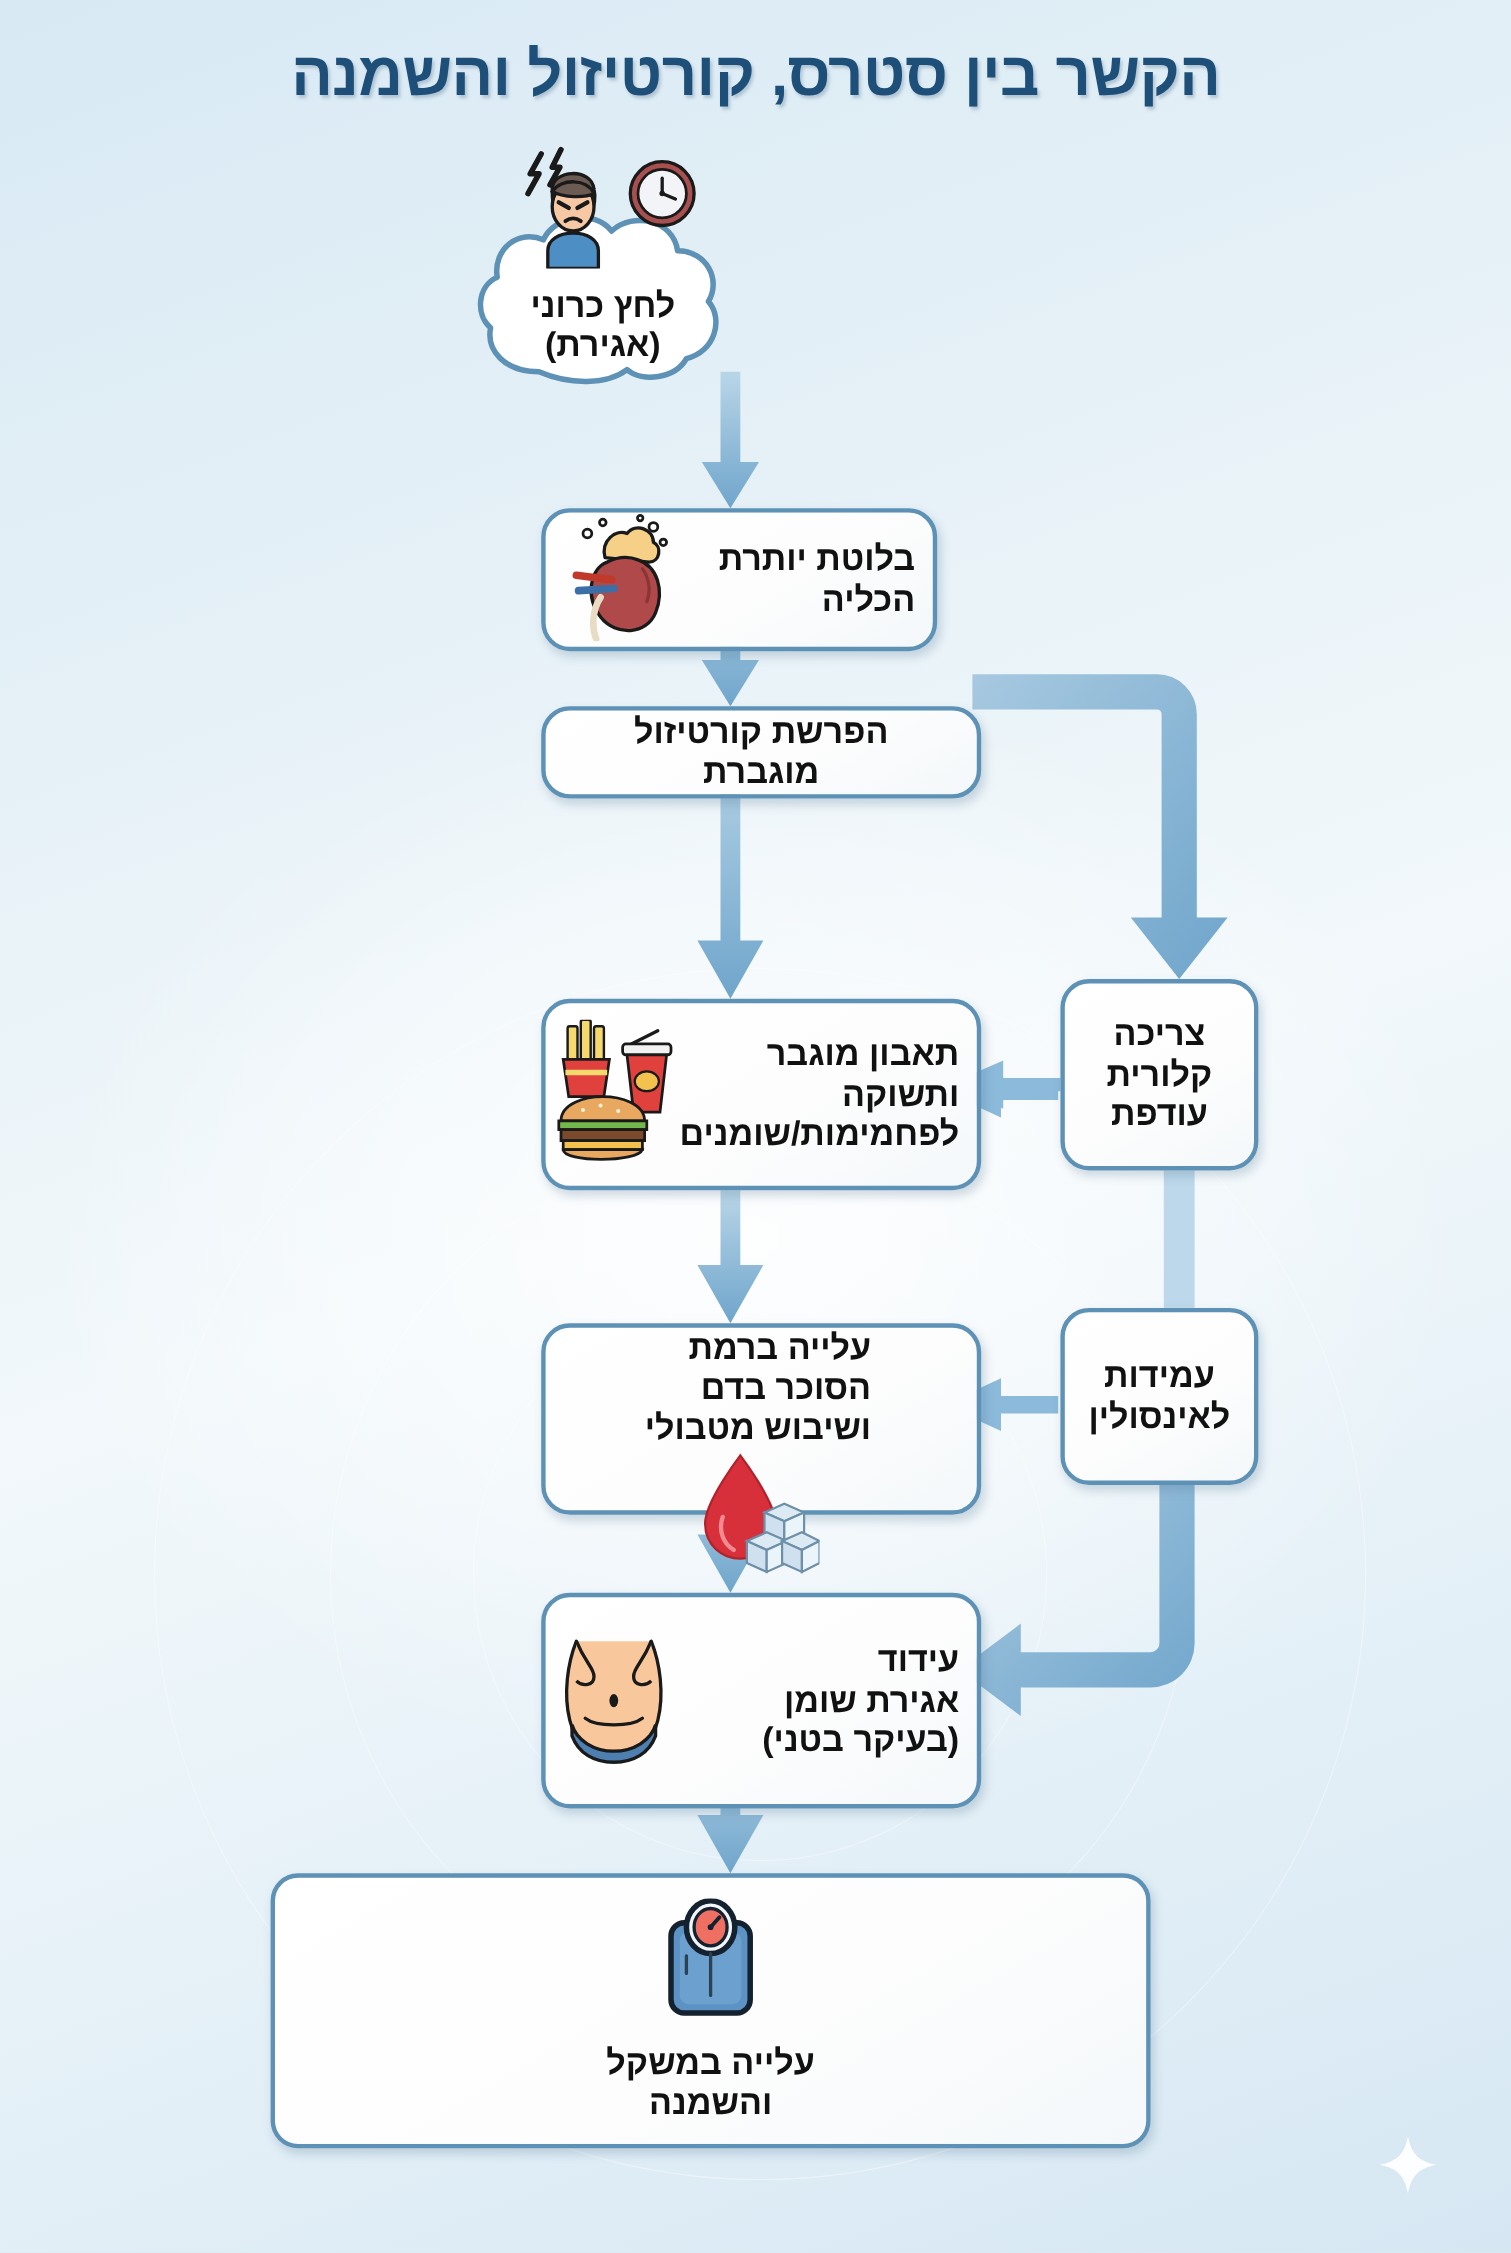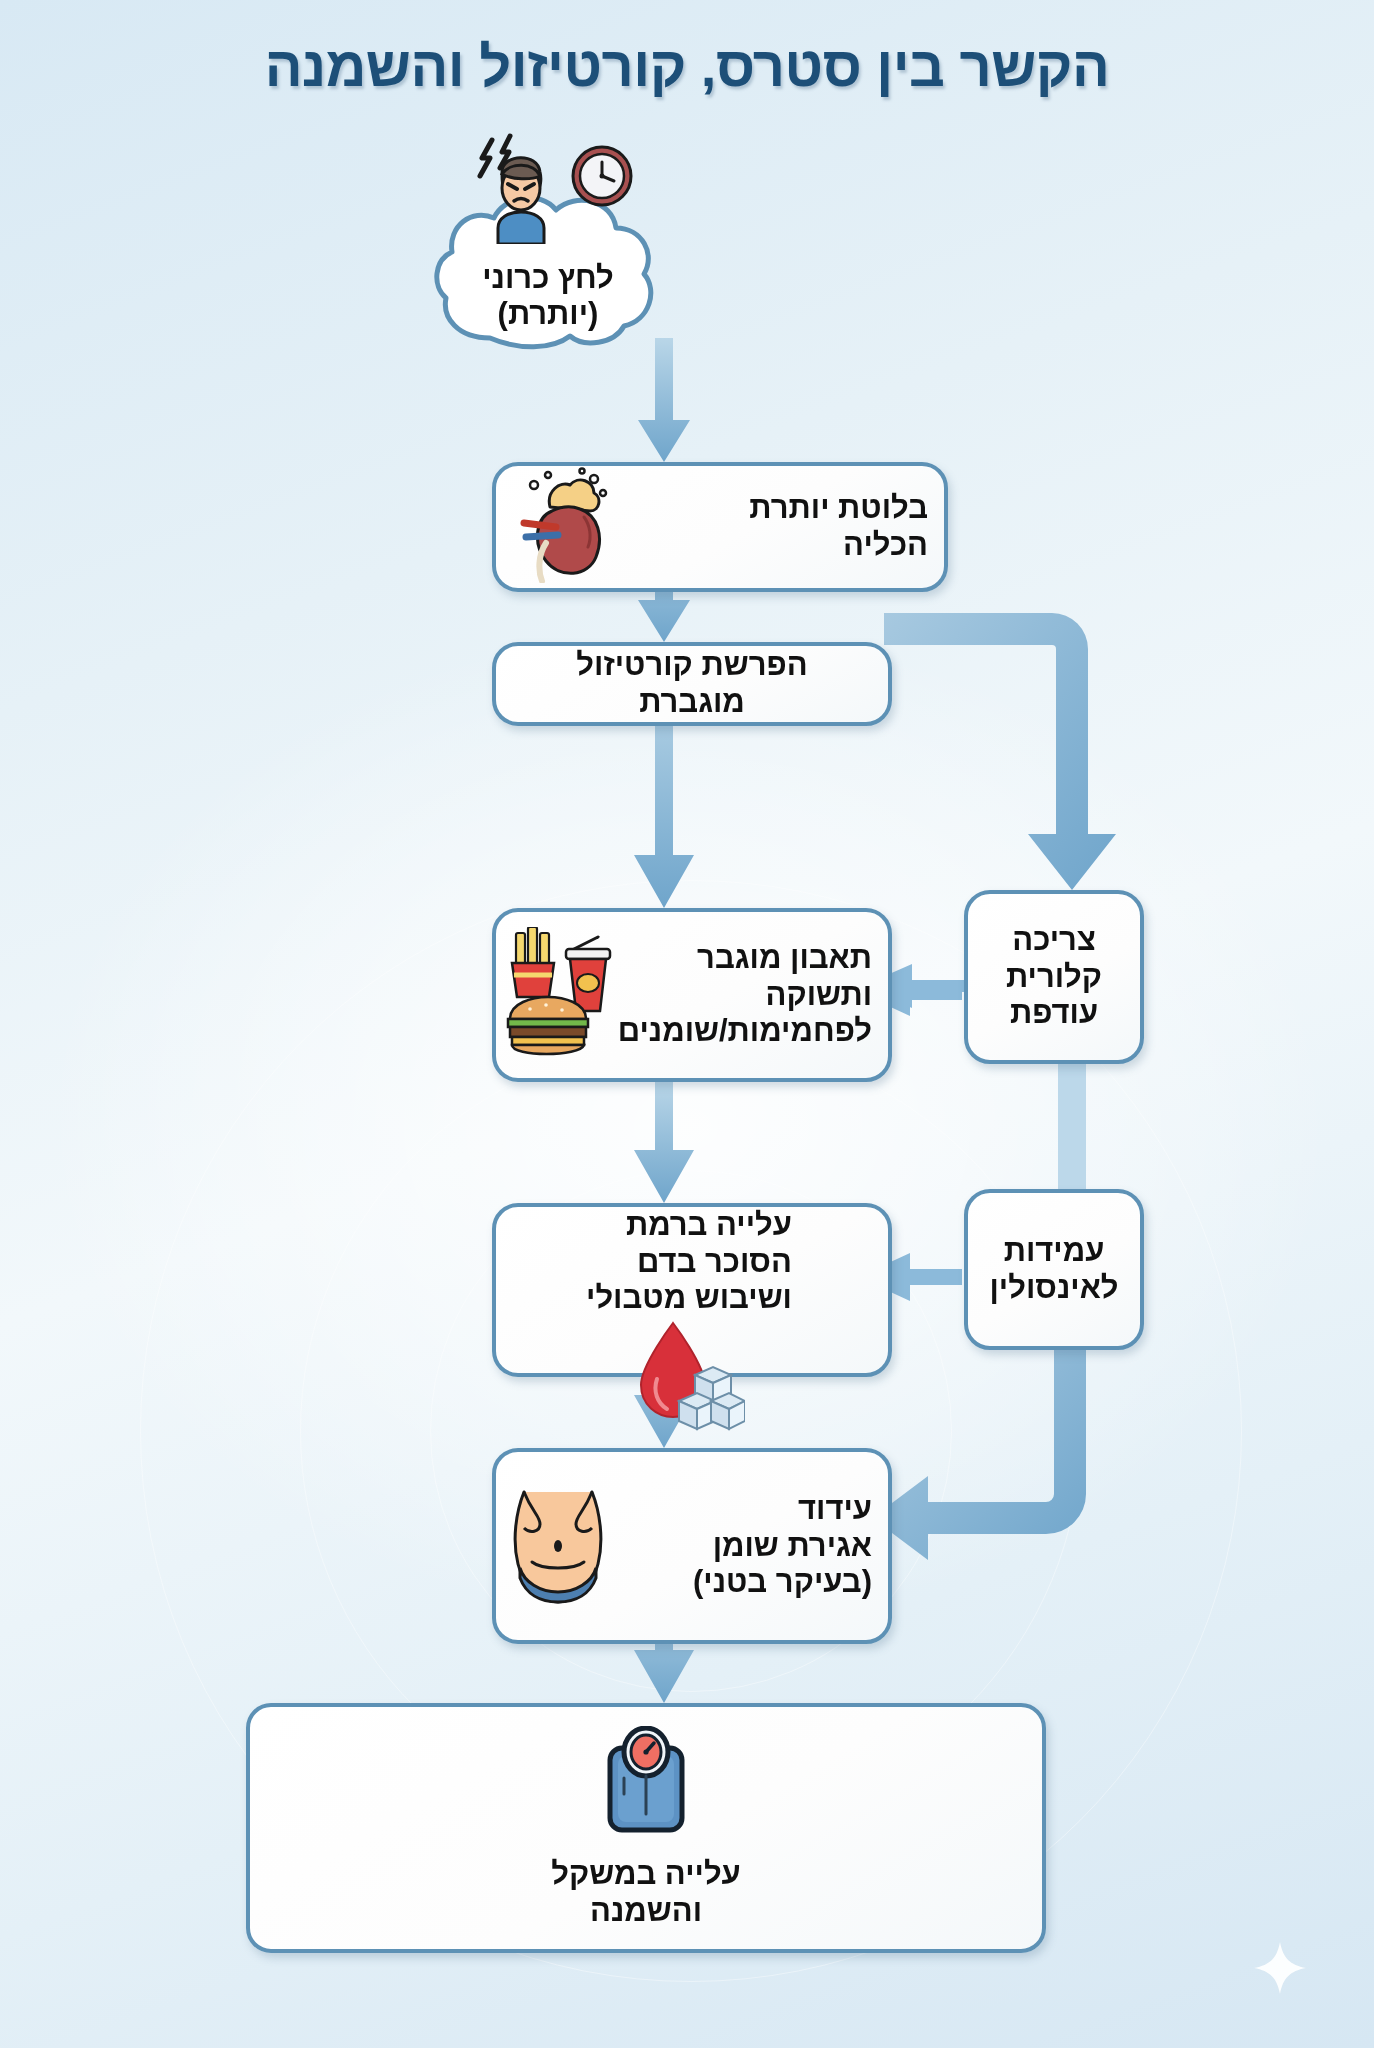--- a/index.html
+++ b/index.html
@@ -191,21 +191,21 @@
                C4,100 6,74 24,66
                C20,40 44,22 66,32
                C76,10 112,4 128,24
                C148,6 184,14 188,42
                C214,42 228,68 216,88
                C230,104 222,134 196,140
                C186,158 156,162 142,150
                C124,164 90,164 62,152 Z" fill="#ffffff" stroke="#5d91b5" stroke-width="5" stroke-linejoin="round"></path>
     </svg>
     <div id="cloud-text">לחץ כרוני
-(יותרת)</div>
+(אגירת)</div>
   </div>
 
   <div id="stress-icons">
     <svg width="180" height="112" viewBox="0 0 180 112">
 
       <path d="M30,8 L20,26 L28,26 L18,44" fill="none" stroke="#1a1a1a" stroke-width="5" stroke-linecap="round" stroke-linejoin="round"></path>
       <path d="M48,4 L40,20 L47,20 L38,36" fill="none" stroke="#1a1a1a" stroke-width="5" stroke-linecap="round" stroke-linejoin="round"></path>
 
       <path d="M40,40 C40,22 76,20 78,40 C80,48 78,56 76,58 L42,58 C40,54 40,46 40,40 Z" fill="#6b5b52" stroke="#1a1a1a" stroke-width="3"></path>
       <ellipse cx="59" cy="56" rx="19" ry="22" fill="#f6c9a4" stroke="#1a1a1a" stroke-width="3"></ellipse>
@@ -219,21 +219,21 @@
       <path d="M36,112 L36,96 C36,86 46,80 59,80 C72,80 82,86 82,96 L82,112 Z" fill="#4d8ec4" stroke="#1a1a1a" stroke-width="3"></path>
 
       <circle cx="140" cy="44" r="29" fill="#a85050" stroke="#1a1a1a" stroke-width="3"></circle>
       <circle cx="140" cy="44" r="22" fill="#f3f4f7" stroke="#1a1a1a" stroke-width="2.5"></circle>
       <path d="M140,44 L140,30" stroke="#1a1a1a" stroke-width="3" stroke-linecap="round"></path>
       <path d="M140,44 L152,49" stroke="#1a1a1a" stroke-width="3" stroke-linecap="round"></path>
       <circle cx="140" cy="44" r="2.5" fill="#1a1a1a"></circle>
     </svg>
   </div>
 
-  <div class="node with-icon" style="left:492px;top:462px;width:456px;height:130px;">
+  <div class="node with-icon" style="left:492px;top:462px;width:360px;height:130px;">
     <div class="txt">בלוטת יותרת
 הכליה</div>
     <div class="ic">
       <svg width="110" height="116" viewBox="0 0 110 116">
 
         <circle cx="28" cy="18" r="4" fill="none" stroke="#1a1a1a" stroke-width="2.5"></circle>
         <circle cx="42" cy="8" r="3" fill="none" stroke="#1a1a1a" stroke-width="2.5"></circle>
         <circle cx="88" cy="12" r="4" fill="none" stroke="#1a1a1a" stroke-width="2.5"></circle>
         <circle cx="97" cy="26" r="3" fill="none" stroke="#1a1a1a" stroke-width="2.5"></circle>
         <circle cx="76" cy="4" r="2.5" fill="none" stroke="#1a1a1a" stroke-width="2.5"></circle>

